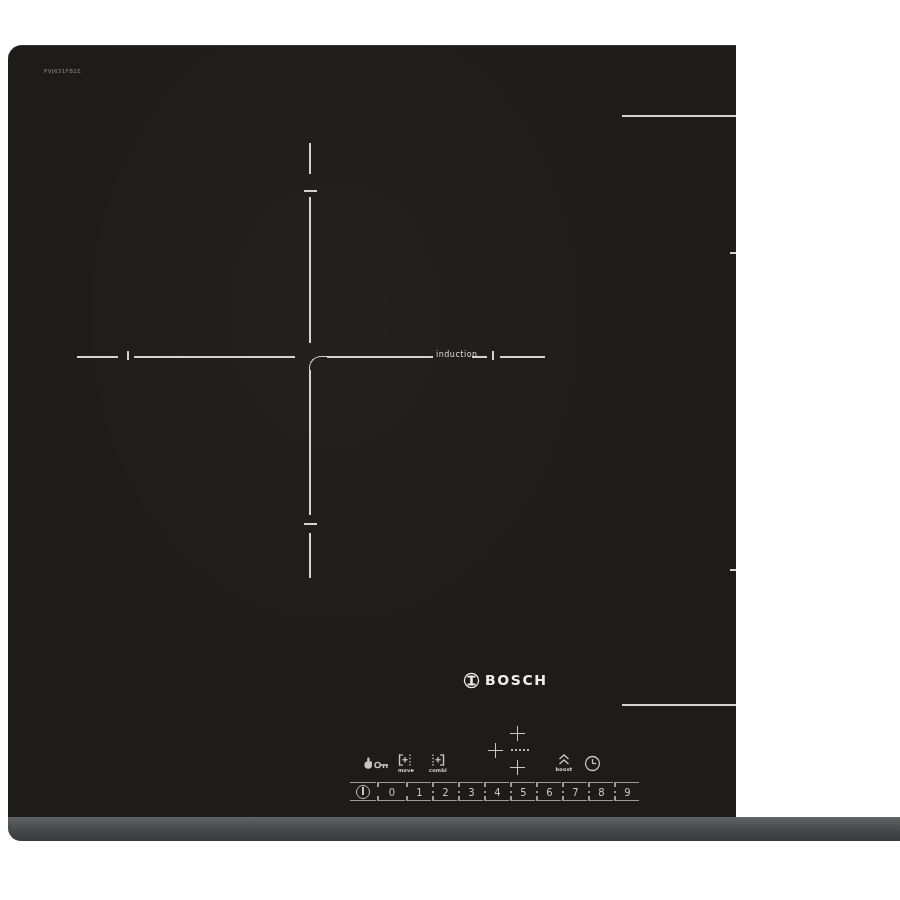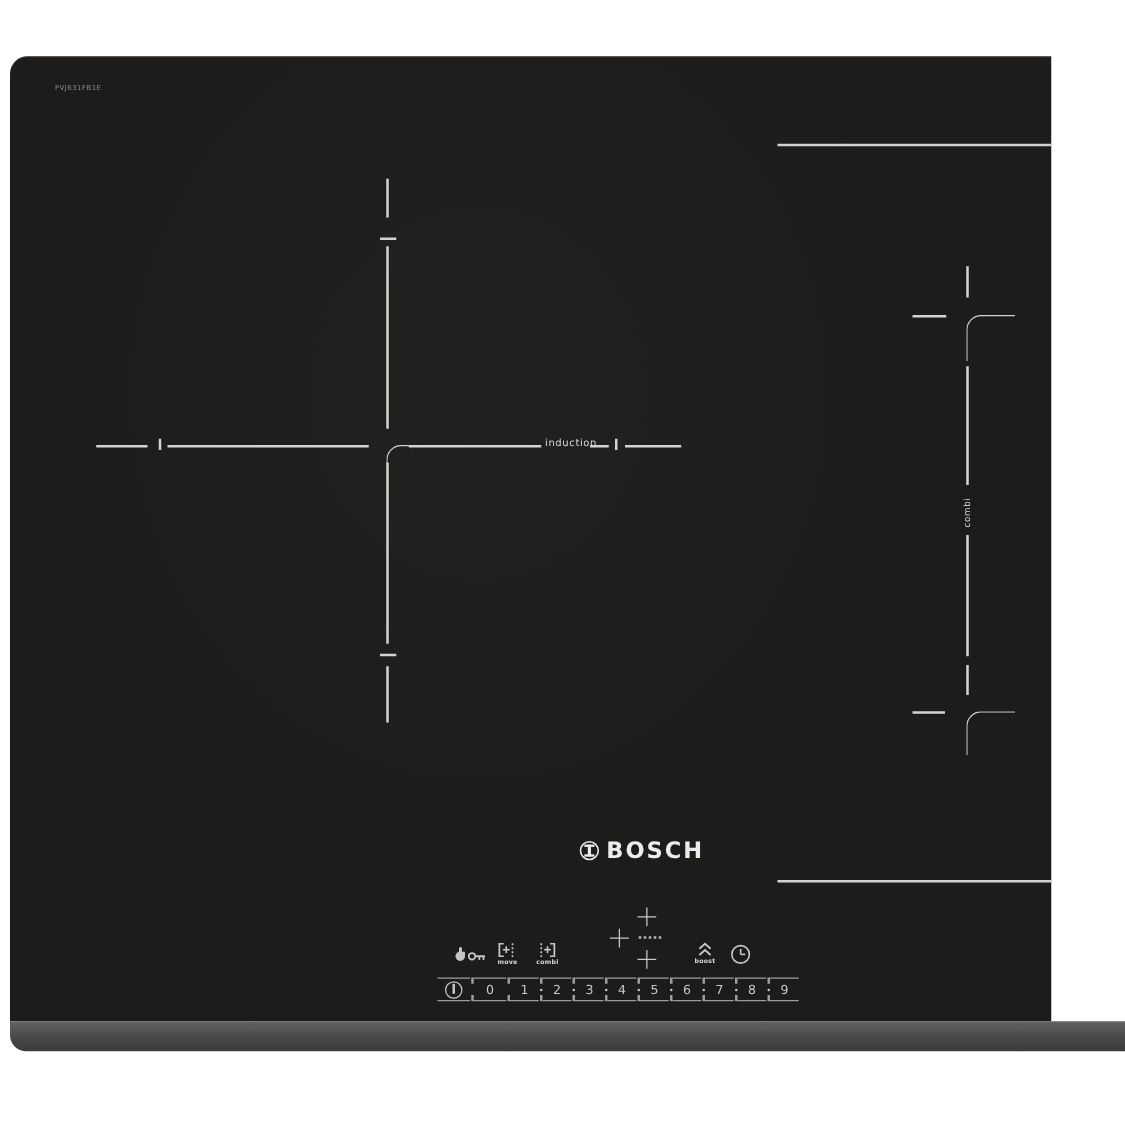--- a/index.html
+++ b/index.html
@@ -1,39 +1,39 @@
 <!DOCTYPE html>
 <html><head>
 <meta charset="utf-8">
 <style>
   html,body{margin:0;padding:0;background:#fff;}
   #stage{position:relative;width:900px;height:900px;background:#ffffff;overflow:hidden;
          font-family:"DejaVu Sans", sans-serif;}
   
-  #panel{position:absolute;left:8px;top:45px;width:833px;height:772px;
+  #panel{position:absolute;left:8px;top:45px;width:728px;height:772px;
          background:#1e1c1b;border-radius:14px 0 0 0;overflow:hidden;
          box-shadow:inset 0 1px 0 rgba(120,120,120,.25);}
   #panel .sheen{position:absolute;inset:0;
          background:radial-gradient(ellipse at 45% 35%, rgba(255,255,255,.025), rgba(0,0,0,0) 60%);}
   
   #bevel{position:absolute;left:8px;top:817px;width:892px;height:24px;
          background:linear-gradient(#616365,#47484a 55%,#393a3c);
          border-radius:0 0 0 13px;}
   
   .vl,.hl,.tick{position:absolute;background:#d5d3d1;}
   .vl{width:1.5px;}
   .hl{height:1.5px;}
   .corner{position:absolute;border-top:1.5px solid #d5d3d1;border-left:1.5px solid #d5d3d1;
           border-top-left-radius:12px;}
   .ztext{position:absolute;color:#dcdad8;font-size:8px;line-height:9px;letter-spacing:.5px;white-space:nowrap;}
   .vtext{position:absolute;color:#dcdad8;font-size:7px;letter-spacing:.5px;white-space:nowrap;
          width:42px;text-align:center;transform:rotate(-90deg);}
   #model-label{position:absolute;left:36px;top:23px;color:#8f8d8c;font-size:5.5px;letter-spacing:.4px;}
   
-  #brand{position:absolute;left:477px;top:627px;color:#ececec;font-size:18px;font-weight:bold;
+  #brand{position:absolute;left:477px;top:627px;color:#ececec;font-size:14px;font-weight:bold;
          letter-spacing:1.6px;line-height:17px;}
   
   .plus{position:absolute;width:15px;height:15px;}
   .plus::before{content:"";position:absolute;left:0;right:0;top:6.75px;height:1.5px;background:#c9c7c5;}
   .plus::after{content:"";position:absolute;top:0;bottom:0;left:6.75px;width:1.5px;background:#c9c7c5;}
   .dotline{position:absolute;width:18px;height:0;border-top:2px dotted #b9b7b5;}
   
   .klabel{position:absolute;color:#d8d6d4;font-size:5px;font-weight:bold;letter-spacing:.2px;
           text-align:center;line-height:6px;}
   

